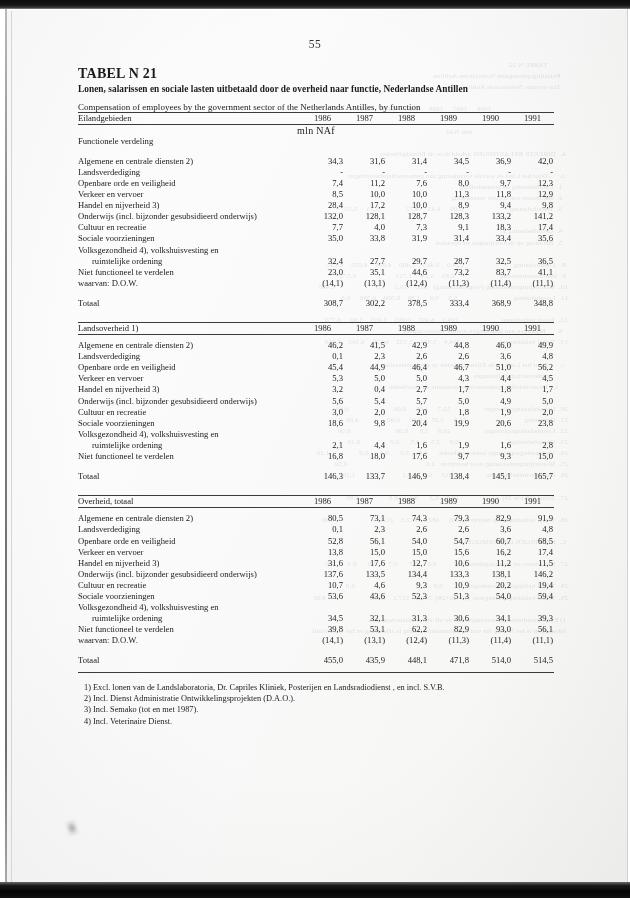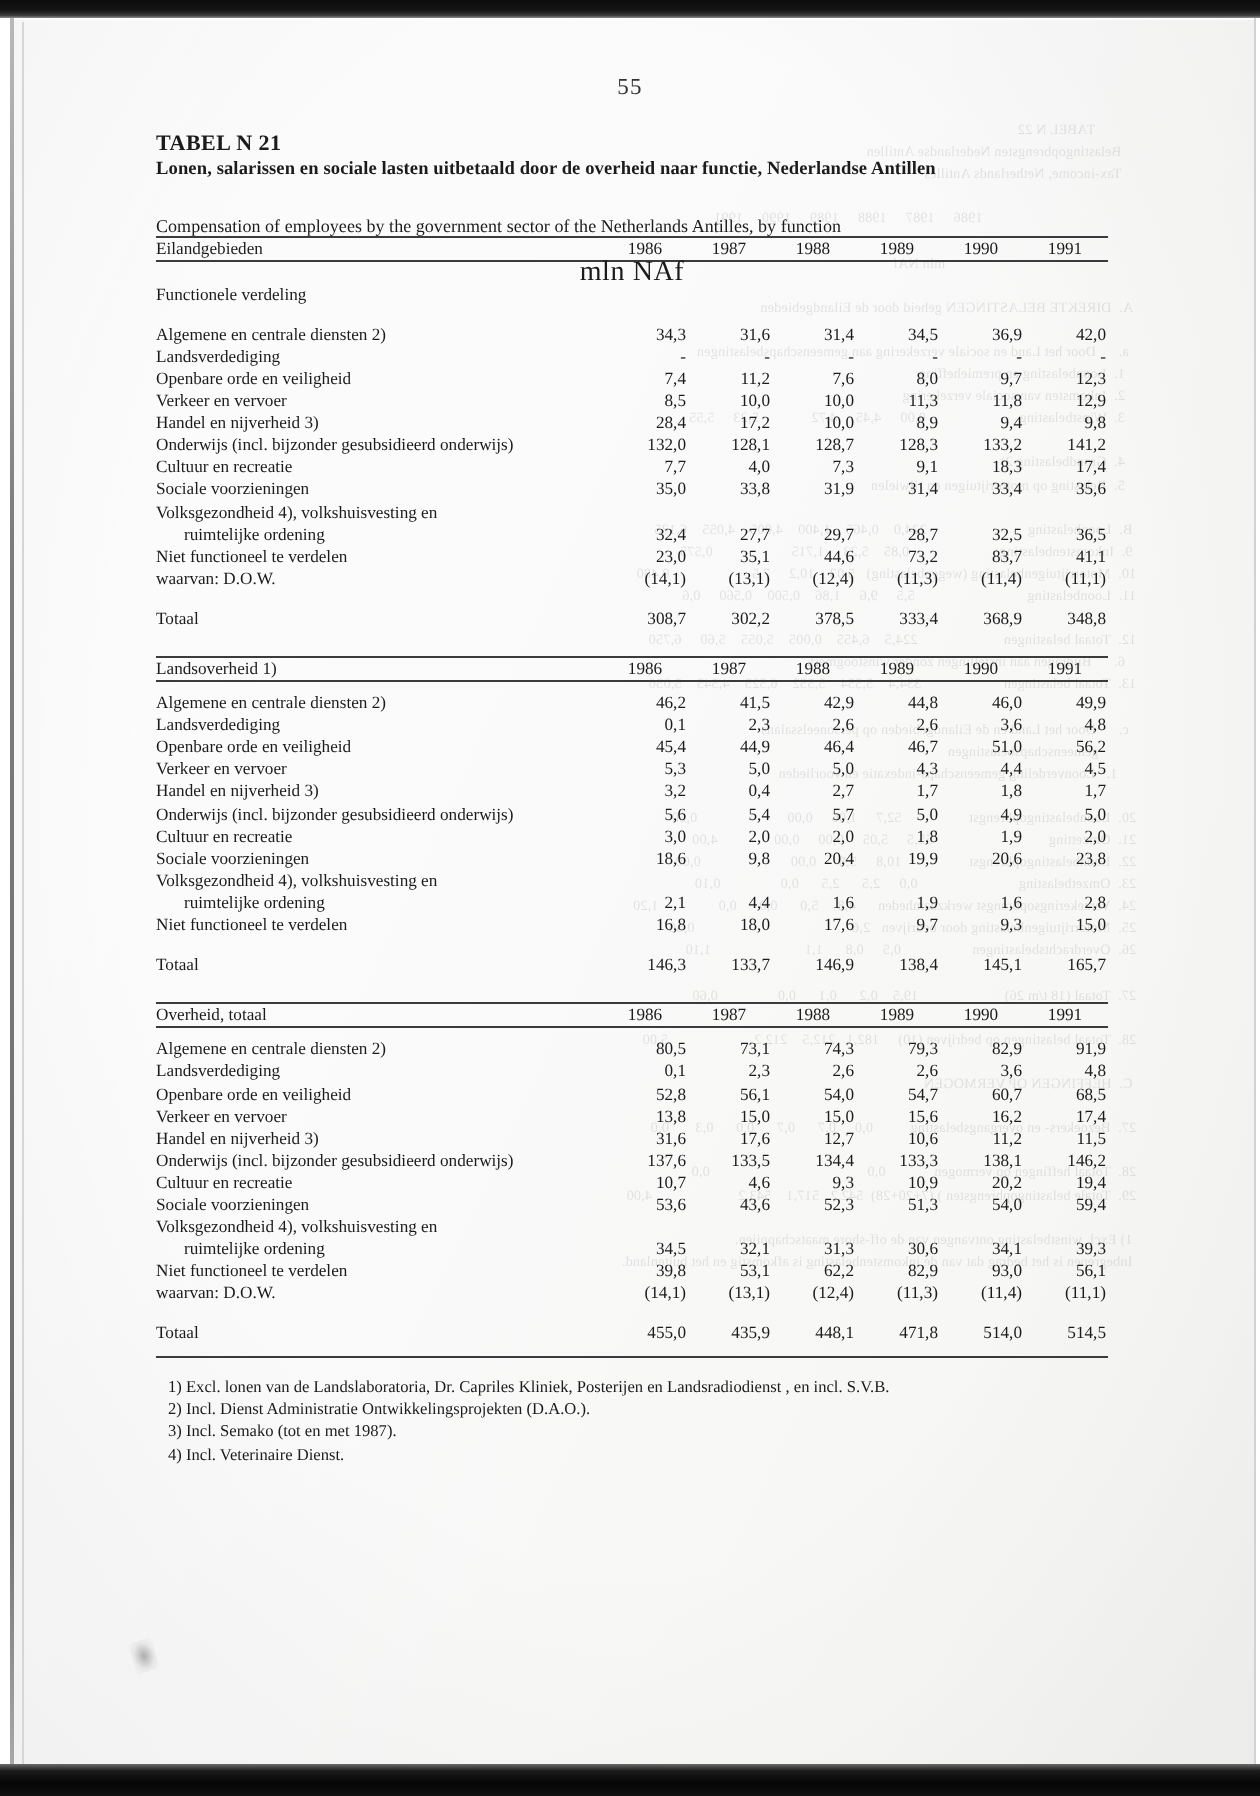--- a/index.html
+++ b/index.html
@@ -96,30 +96,30 @@
   }
 
   .content {
     position: absolute;
     left: 78px;
     top: 66px;
     width: 476px;
   }
 
   .tbl-code {
-    font-size: 11px;
+    font-size: 14px;
     font-weight: bold;
     letter-spacing: 0.25px;
     margin-bottom: 2px;
   }
   .tbl-title-nl {
     font-size: 9.3px;
     font-weight: bold;
     letter-spacing: 0.05px;
-    margin-bottom: 18px;
+    margin-bottom: 8px;
   }
   .tbl-title-en {
     font-size: 9.0px;
     letter-spacing: 0.02px;
     margin-bottom: 0;
   }
 
   
   table.data {
     border-collapse: collapse;
@@ -151,21 +151,21 @@
   td.lbl { text-align: left; }
   td.num { text-align: right; padding-right: 1px !important; }
 
   .indent { padding-left: 14px !important; }
   .spacer td { height: 9px; line-height: 9px; font-size: 1px; }
   .spacer-sm td { height: 5.5px; line-height: 5.5px; font-size: 1px; }
   .spacer-lg td { height: 13px; line-height: 13px; font-size: 1px; }
 
   .unit-row td {
     text-align: center;
-    font-size: 14px;
+    font-size: 10px;
     font-weight: bold;
     letter-spacing: 0.3px;
     padding-top: 5px;
     padding-bottom: 2px;
   }
   .unit-cell { }
 
   .sect-head td { padding-top: 2px; margin-top: 12px; }
 
   .footnotes {

